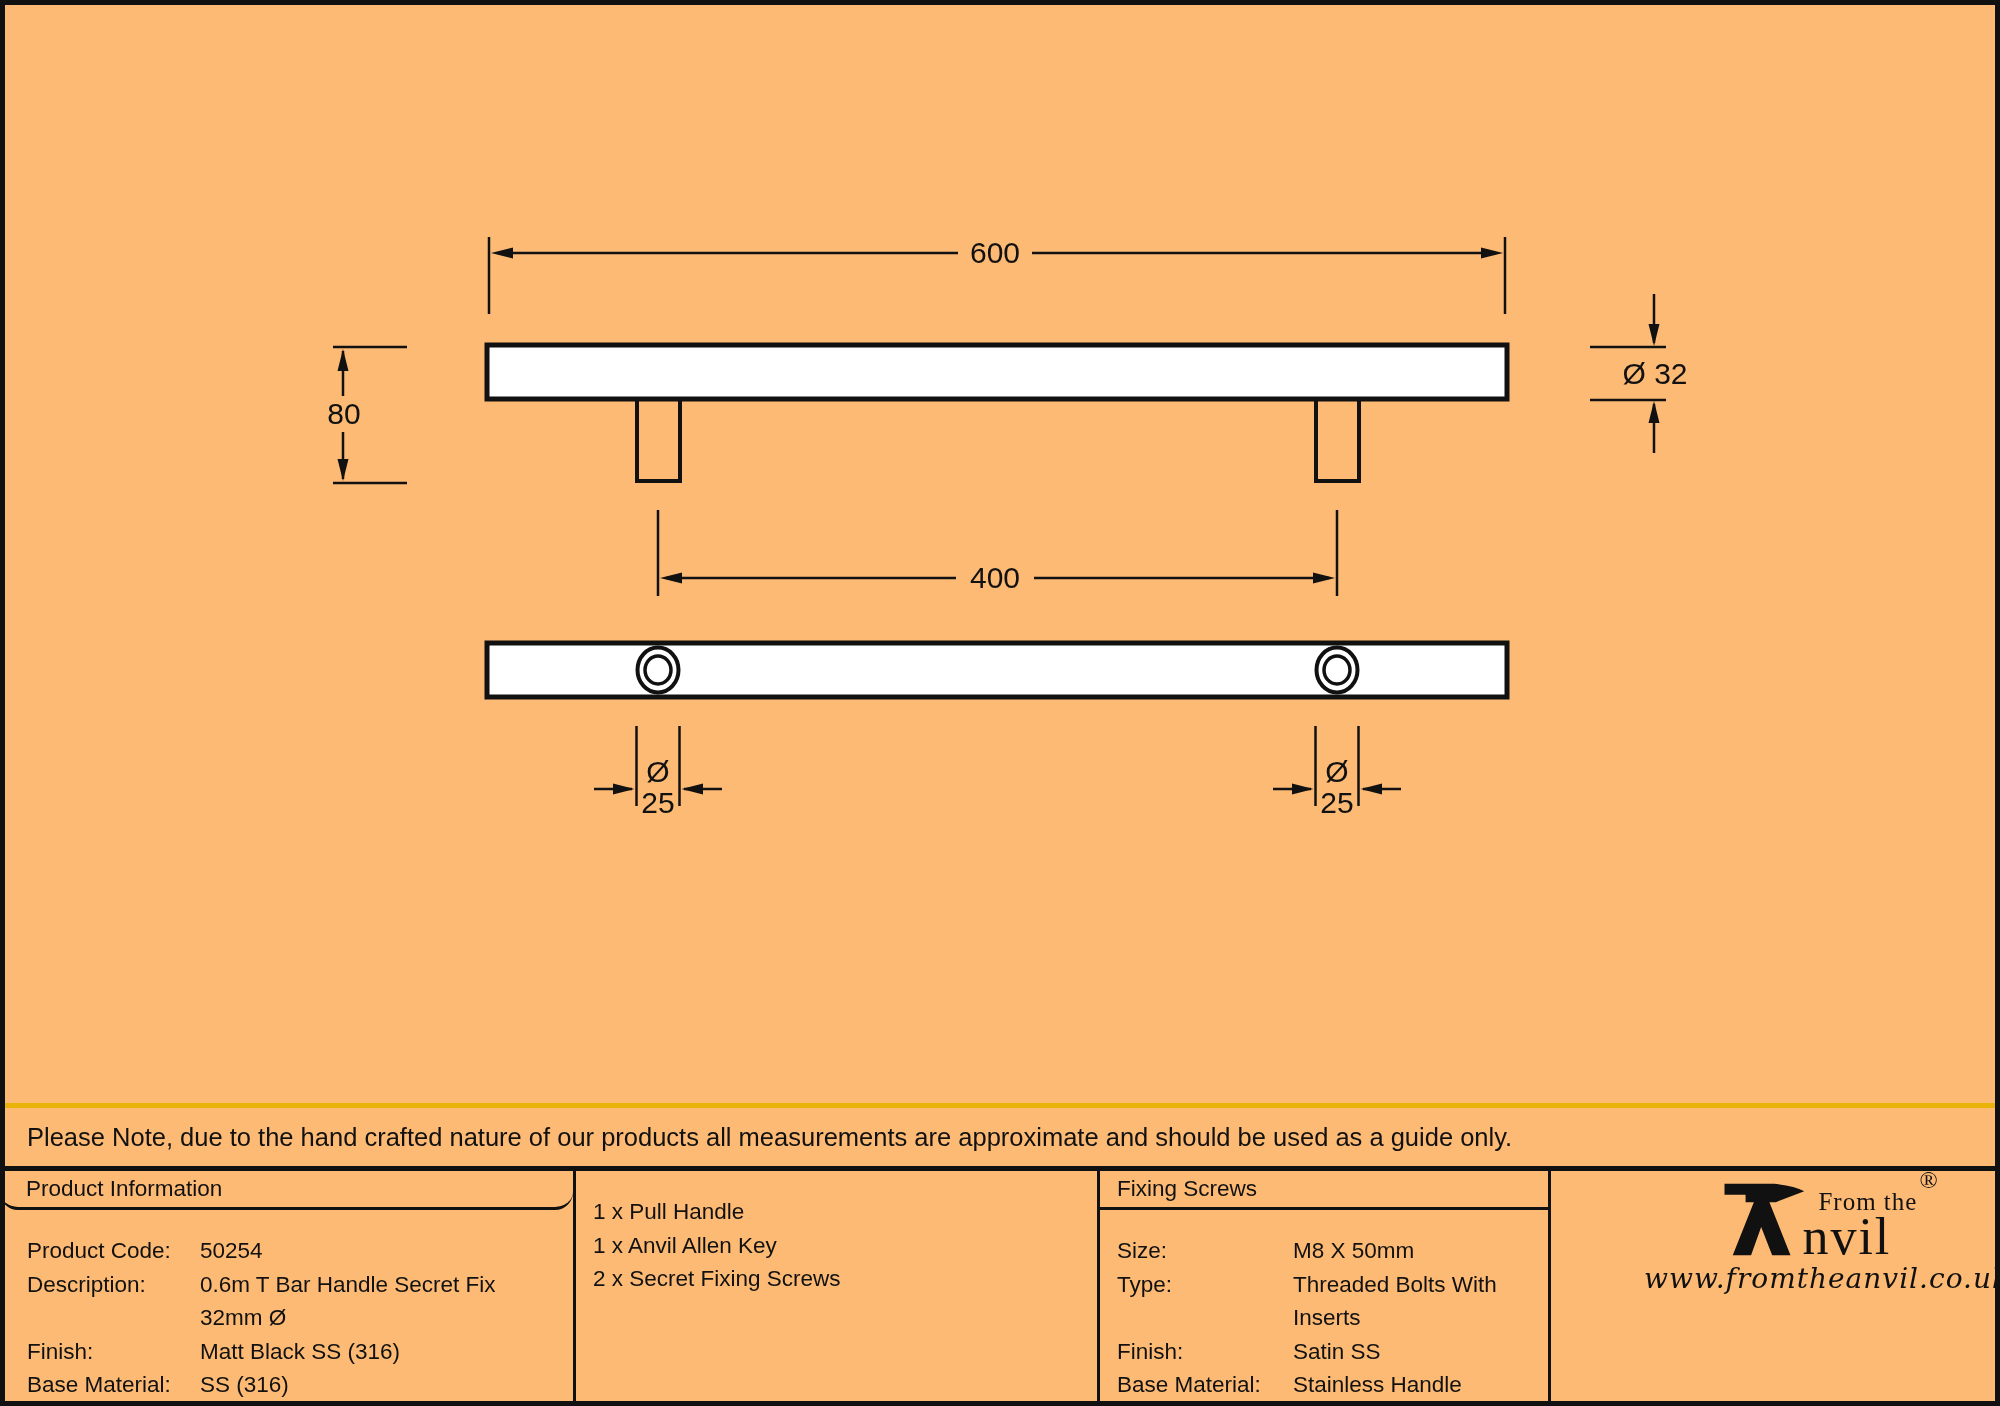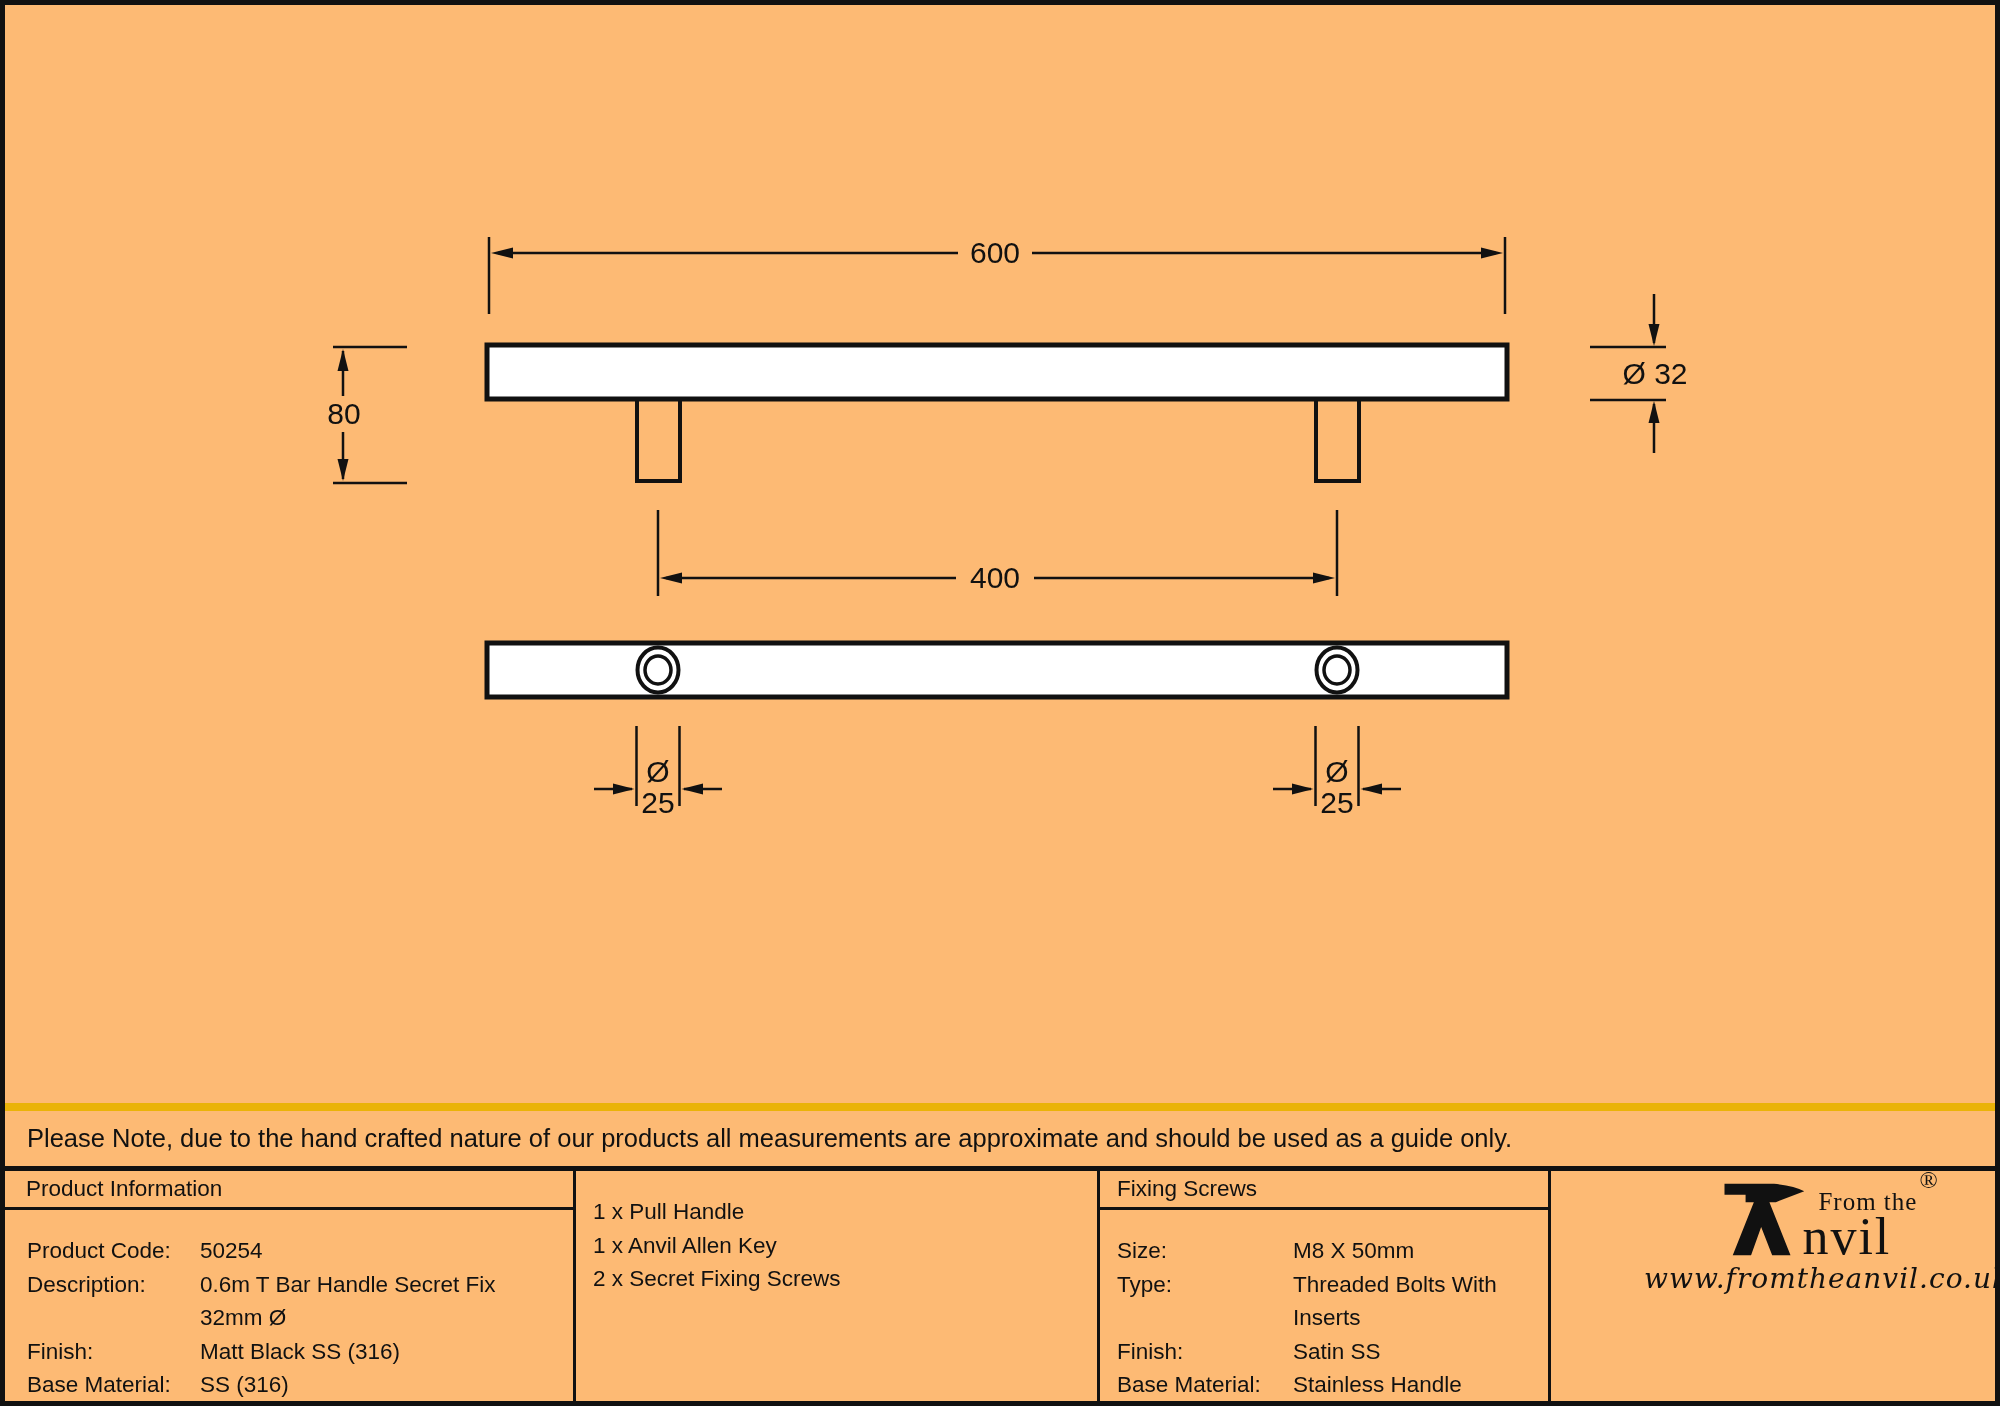--- a/index.html
+++ b/index.html
@@ -6,35 +6,35 @@
   .page{
     position:relative;width:2000px;height:1406px;background:#fdba74;
     font-family:"Liberation Sans",sans-serif;color:#111;overflow:hidden;
   }
   .page-border{position:absolute;inset:0;border:5px solid #111;pointer-events:none;z-index:50;}
   .drawing{position:absolute;left:0;top:0;width:2000px;height:1103px;}
   .drawing text{fill:#111;font-family:"Liberation Sans",sans-serif;font-size:30px;}
   
   .note-row{
     position:absolute;left:0;top:1103px;width:2000px;height:63px;box-sizing:border-box;
-    border-top:8px solid #eab308;display:flex;align-items:center;padding-left:27px;font-size:25.5px;
+    border-top:5px solid #eab308;display:flex;align-items:center;padding-left:27px;font-size:25.5px;
   }
   
   .spec-table{position:absolute;left:0;top:1166px;width:2000px;bottom:0;box-sizing:border-box;border-top:5px solid #111;}
   .col{position:absolute;top:0;bottom:0;box-sizing:border-box;}
   .col-divided{border-right:3px solid #111;}
   .col1{left:0;width:576px;}
   .col2{left:576px;width:524px;}
   .col3{left:1100px;width:451px;}
   .col4{left:1654px;width:346px;display:flex;align-items:flex-start;justify-content:center;}
   .col-header{
     height:36px;border-bottom:3px solid #111;display:flex;align-items:center;
     padding-left:17px;font-size:22.5px;box-sizing:content-box;
   }
-  .col1 .col-header{padding-left:26px;}
+  .col1 .col-header{padding-left:26px;border-radius:18px;}
   .col-body{padding:8px 0 0 17px;font-size:22.5px;line-height:33.5px;margin-top:16px;}
   .col1 .col-body{padding-left:27px;}
   .kv{display:flex;}
   .kv .k{width:173px;flex:0 0 auto;}
   .col3 .kv .k{width:176px;}
   
   .logo{display:flex;flex-direction:column;align-items:center;color:#111;}
   .logo-top{display:flex;align-items:flex-end;}
   .anvil-svg{width:94px;height:88px;display:block;}
   .logo-words{display:flex;flex-direction:column;align-items:flex-start;margin-left:-8px;}

